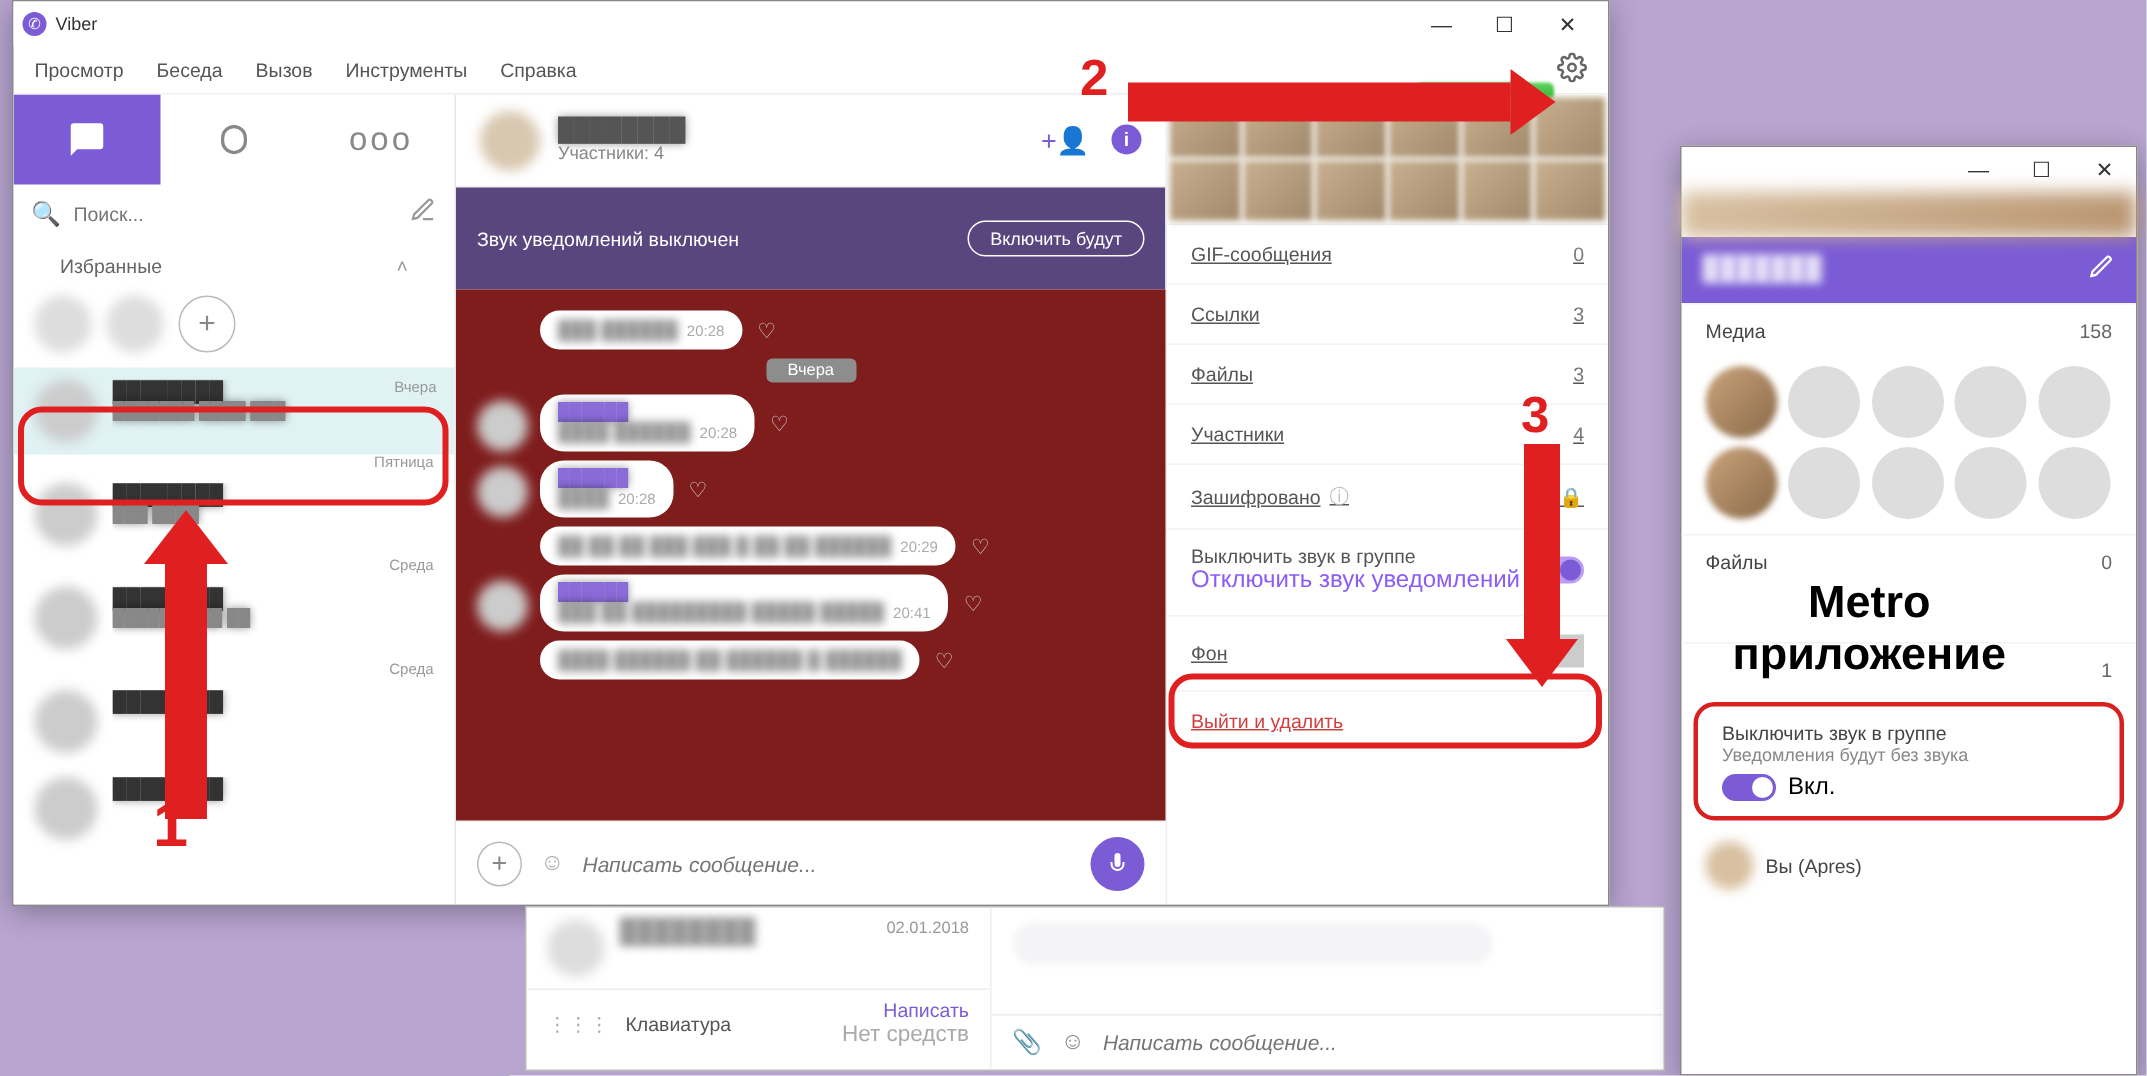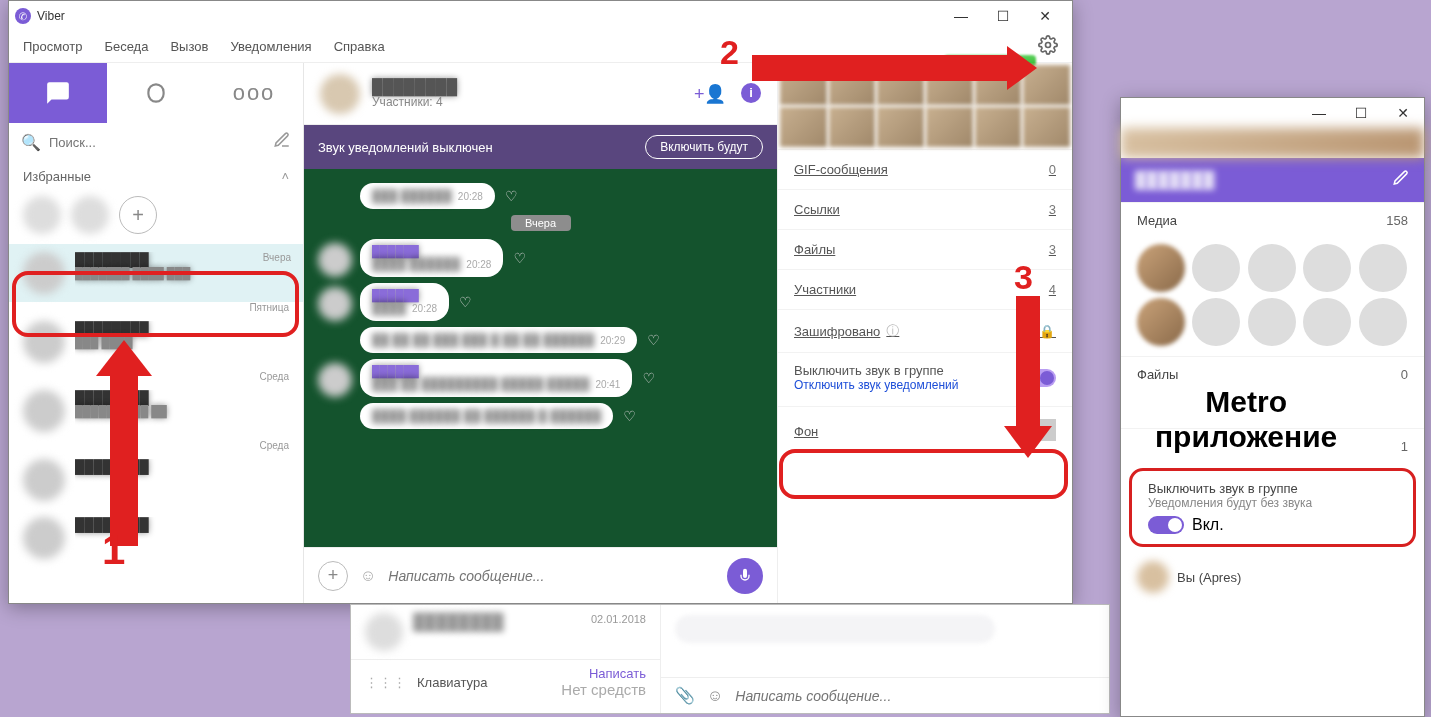--- a/index.html
+++ b/index.html
@@ -22,21 +22,21 @@
 
   
   .sidebar { width: 295px; border-right: 1px solid #e6e6e6; display: flex; flex-direction: column; background: #fff; }
   .sb-tabs { height: 60px; display: flex; }
   .sb-tab { flex: 1; display: flex; align-items: center; justify-content: center; cursor: pointer; }
   .sb-tab.active { background: #7b5cd6; }
   .sb-tab svg { width: 26px; height: 26px; }
   .sb-search { display: flex; align-items: center; padding: 8px 12px; gap: 8px; }
   .sb-search input { flex: 1; border: none; outline: none; font-size: 13px; color: #555; background: transparent; }
   .sb-edit { color: #999; cursor: pointer; }
-  .sb-section { padding: 8px 14px; font-size: 13px; color: #666; display: flex; align-items: center; }
+  .sb-section { padding: 8px 31px; font-size: 13px; color: #666; display: flex; align-items: center; }
   .sb-section .chev { margin-left: auto; color: #999; }
   .fav-row { display: flex; gap: 10px; padding: 4px 14px 10px; }
   .fav-avatar { width: 38px; height: 38px; border-radius: 50%; background: #ddd; }
   .fav-add { width: 38px; height: 38px; border-radius: 50%; border: 1.5px solid #bbb; display: flex; align-items: center; justify-content: center; color: #888; font-size: 20px; cursor: pointer; }
   .chat-item { padding: 8px 14px 8px 14px; display: flex; gap: 10px; cursor: pointer; position: relative; }
   .chat-item .av { width: 42px; height: 42px; border-radius: 50%; background: #ccc; flex-shrink: 0; }
   .chat-item .body { flex: 1; overflow: hidden; }
   .chat-item .name { font-size: 13px; color: #333; }
   .chat-item .prev { font-size: 11px; color: #888; }
   .chat-item .time { position: absolute; right: 12px; top: 8px; font-size: 10px; color: #999; }
@@ -44,23 +44,23 @@
   .chat-divider { text-align: right; font-size: 10px; color: #999; padding: 0 14px; }
 
   
   .center { flex: 1; display: flex; flex-direction: column; min-width: 0; }
   .chat-header { height: 62px; padding: 0 16px; display: flex; align-items: center; gap: 12px; border-bottom: 1px solid #eee; }
   .chat-header .av { width: 40px; height: 40px; border-radius: 50%; background: #d8c8b0; }
   .chat-header .info { flex: 1; }
   .chat-header .title { font-size: 15px; color: #555; }
   .chat-header .sub { font-size: 12px; color: #888; }
   .chat-header .hicons { display: flex; gap: 14px; color: #7b5cd6; font-size: 18px; }
-  .notif-banner { background: #59467e; color: #fff; display: flex; align-items: center; padding: 10px 14px; font-size: 13px; }
+  .notif-banner { background: #59467e; color: #fff; display: flex; align-items: center; padding: 22px 14px; font-size: 13px; }
   .notif-banner button { margin-left: auto; background: #59467e; border: 1.5px solid #fff; color: #fff; border-radius: 16px; padding: 4px 14px; font-size: 12px; cursor: pointer; }
-  .messages { flex: 1; background: #14532d; overflow-y: auto; padding: 8px 14px; position: relative; }
+  .messages { flex: 1; background: #7f1d1d; overflow-y: auto; padding: 8px 14px; position: relative; }
   .date-pill { display: block; margin: 4px auto 8px; width: 60px; text-align: center; font-size: 11px; background: #8d8d8d; color: #fff; border-radius: 4px; padding: 2px 0; }
   .msg-row { display: flex; align-items: flex-end; gap: 8px; margin: 6px 0; }
   .msg-row .mav { width: 34px; height: 34px; border-radius: 50%; background: #ccc; }
   .bubble { background: #fff; border-radius: 16px; padding: 6px 12px; font-size: 12px; color: #666; max-width: 300px; position: relative; }
   .bubble.wide { min-width: 230px; }
   .bubble .ts { font-size: 10px; color: #aaa; margin-left: 6px; }
   .bubble .sender { font-size: 11px; color: #8a6cd9; display: block; }
   .heart { color: #ccc; font-size: 14px; align-self: center; margin-left: 2px; }
   .composer { height: 56px; display: flex; align-items: center; padding: 0 14px; gap: 12px; border-top: 1px solid #eee; background: #fff; }
   .composer .circ { width: 30px; height: 30px; border: 1.5px solid #bbb; border-radius: 50%; display: flex; align-items: center; justify-content: center; color: #888; font-size: 18px; cursor: pointer; }
@@ -69,21 +69,21 @@
 
   
   .rightpanel { width: 295px; border-left: 1px solid #eee; overflow-y: auto; background: #fff; }
   .media-grid { display: grid; grid-template-columns: repeat(6, 1fr); gap: 2px; padding: 2px; }
   .media-cell { height: 40px; background: linear-gradient(135deg,#c8b090,#a0886a); filter: blur(2px); }
   .rp-row { padding: 12px 16px; display: flex; align-items: center; font-size: 13px; color: #555; border-top: 1px solid #f2f2f2; cursor: pointer; text-decoration: underline; }
   .rp-row .val { margin-left: auto; color: #777; }
   .rp-row.danger { color: #d23f3f; }
   .rp-mute { padding: 10px 16px 14px; border-top: 1px solid #f2f2f2; position: relative; }
   .rp-mute .t1 { font-size: 13px; color: #555; }
-  .rp-mute .t2 { font-size: 12px; color: #1d4ed8; }
+  .rp-mute .t2 { font-size: 16px; color: #8b5cf6; }
   .toggle { width: 34px; height: 18px; border-radius: 10px; background: #d0d0d0; position: relative; display: inline-block; }
   .toggle.on { background: #b99df2; }
   .toggle .knob { width: 14px; height: 14px; border-radius: 50%; background: #7b5cd6; position: absolute; top: 2px; right: 2px; }
   .bg-sw { width: 22px; height: 22px; background: #ccc; }
   .lock-ic { color: #bbb; }
 
   
   .bg-strip { position: absolute; left: 350px; top: 604px; width: 760px; height: 110px; background: #fff; border: 1px solid #bbb; display: flex; }
   .bg-left { width: 310px; border-right: 1px solid #eee; }
   .bg-chat { padding: 8px 14px; display: flex; gap: 10px; }
@@ -155,21 +155,21 @@
       <div class="tb-btn">—</div>
       <div class="tb-btn">☐</div>
       <div class="tb-btn">✕</div>
     </div>
   </div>
 
   <div class="menubar">
     <span>Просмотр</span>
     <span>Беседа</span>
     <span>Вызов</span>
-    <span>Уведомления</span>
+    <span>Инструменты</span>
     <span>Справка</span>
     <div class="green-bar"></div>
     <span class="gear">
       <svg width="20" height="20" viewBox="0 0 24 24" fill="none" stroke="#666" stroke-width="2">
           <circle cx="12" cy="12" r="3"></circle>
           <path d="M19.4 15a1.7 1.7 0 0 0 .34 1.87l.06.06a2 2 0 1 1-2.83 2.83l-.06-.06a1.7 1.7 0 0 0-1.87-.34 1.7 1.7 0 0 0-1 1.55V21a2 2 0 1 1-4 0v-.09a1.7 1.7 0 0 0-1-1.55 1.7 1.7 0 0 0-1.87.34l-.06.06a2 2 0 1 1-2.83-2.83l.06-.06a1.7 1.7 0 0 0 .34-1.87 1.7 1.7 0 0 0-1.55-1H3a2 2 0 1 1 0-4h.09a1.7 1.7 0 0 0 1.55-1 1.7 1.7 0 0 0-.34-1.87l-.06-.06a2 2 0 1 1 2.83-2.83l.06.06a1.7 1.7 0 0 0 1.87.34H9a1.7 1.7 0 0 0 1-1.55V3a2 2 0 1 1 4 0v.09a1.7 1.7 0 0 0 1 1.55 1.7 1.7 0 0 0 1.87-.34l.06-.06a2 2 0 1 1 2.83 2.83l-.06.06a1.7 1.7 0 0 0-.34 1.87V9a1.7 1.7 0 0 0 1.55 1H21a2 2 0 1 1 0 4h-.09a1.7 1.7 0 0 0-1.55 1z"></path>
         </svg>
     </span>
   </div>
 
@@ -356,20 +356,23 @@
           </div>
           <span class="toggle on">
               <span class="knob"></span>
             </span>
         </div>
       </div>
       <div class="rp-row">
         <span>Фон</span>
           <span class="val"><span class="bg-sw" style="display:inline-block"></span></span>
       </div>
+      <div class="rp-row danger">
+        <span>Выйти и удалить</span>
+      </div>
     </div>
 
   </div>
 </div>
 
 <div class="bg-strip">
   <div class="bg-left">
     <div class="bg-chat">
       <div class="av blur"></div>
       <div style="flex:1">

